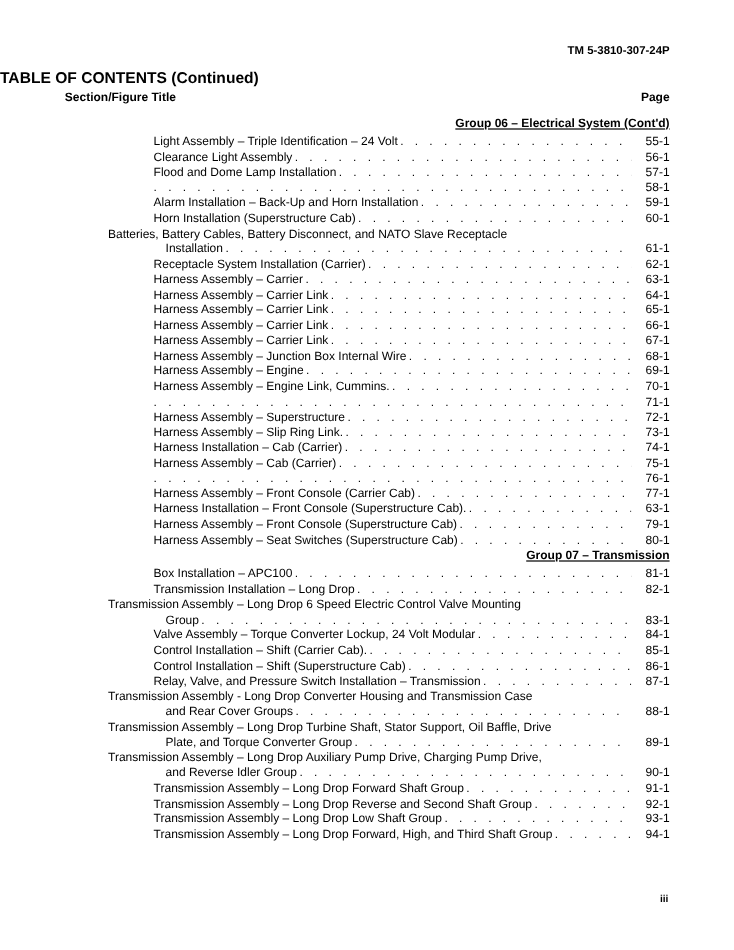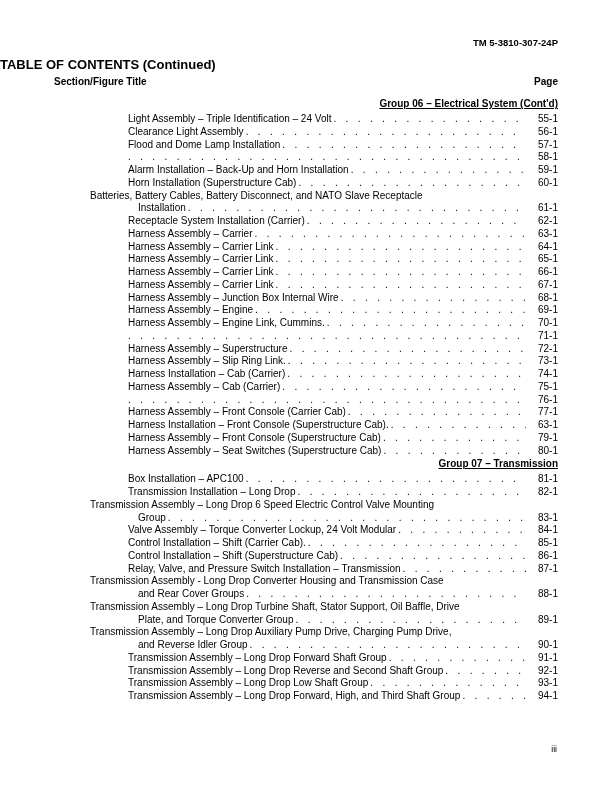--- a/index.html
+++ b/index.html
@@ -11,21 +11,21 @@
     .colhdr .right { position: absolute; right: 0; top: 0; }
     .toc { position: absolute; top: 97px; left: 90px; width: 468px; font-size: 10px; line-height: 12.75px; }
     .group { text-align: right; font-weight: bold; text-decoration: underline; margin-left: -36px; width: 504px; padding: 0 0 2px 0; line-height: 14px; }
     .entry { position: relative; }
     .entry .line { display: block; }
     .entry .last { display: flex; margin-left: 38px; }
     .entry .last .txt { white-space: nowrap; padding-right: 2px; }
     .entry .last .dots { flex: 1; overflow: hidden; white-space: nowrap; color: #000; letter-spacing: 3.3px; margin-right: 32px; }
     .entry .last .pg { position: absolute; right: 0; bottom: 0; }
     .indent { padding-left: 10px; text-align: right; }
-    .pagenum { position: absolute; top: 744px; right: 55px; font-size: 8.5px; font-weight: normal; margin-left: 28px; }
+    .pagenum { position: absolute; top: 744px; right: 55px; font-size: 8.5px; font-weight: bold; margin-left: 28px; }
   </style>
 </head>
 <body>
 
 <div class="docid">TM 5-3810-307-24P</div>
 <div class="title">TABLE OF CONTENTS (Continued)</div>
 <div class="colhdr">
   <span>Section/Figure Title</span>
   <span class="right">Page</span>
 </div>

